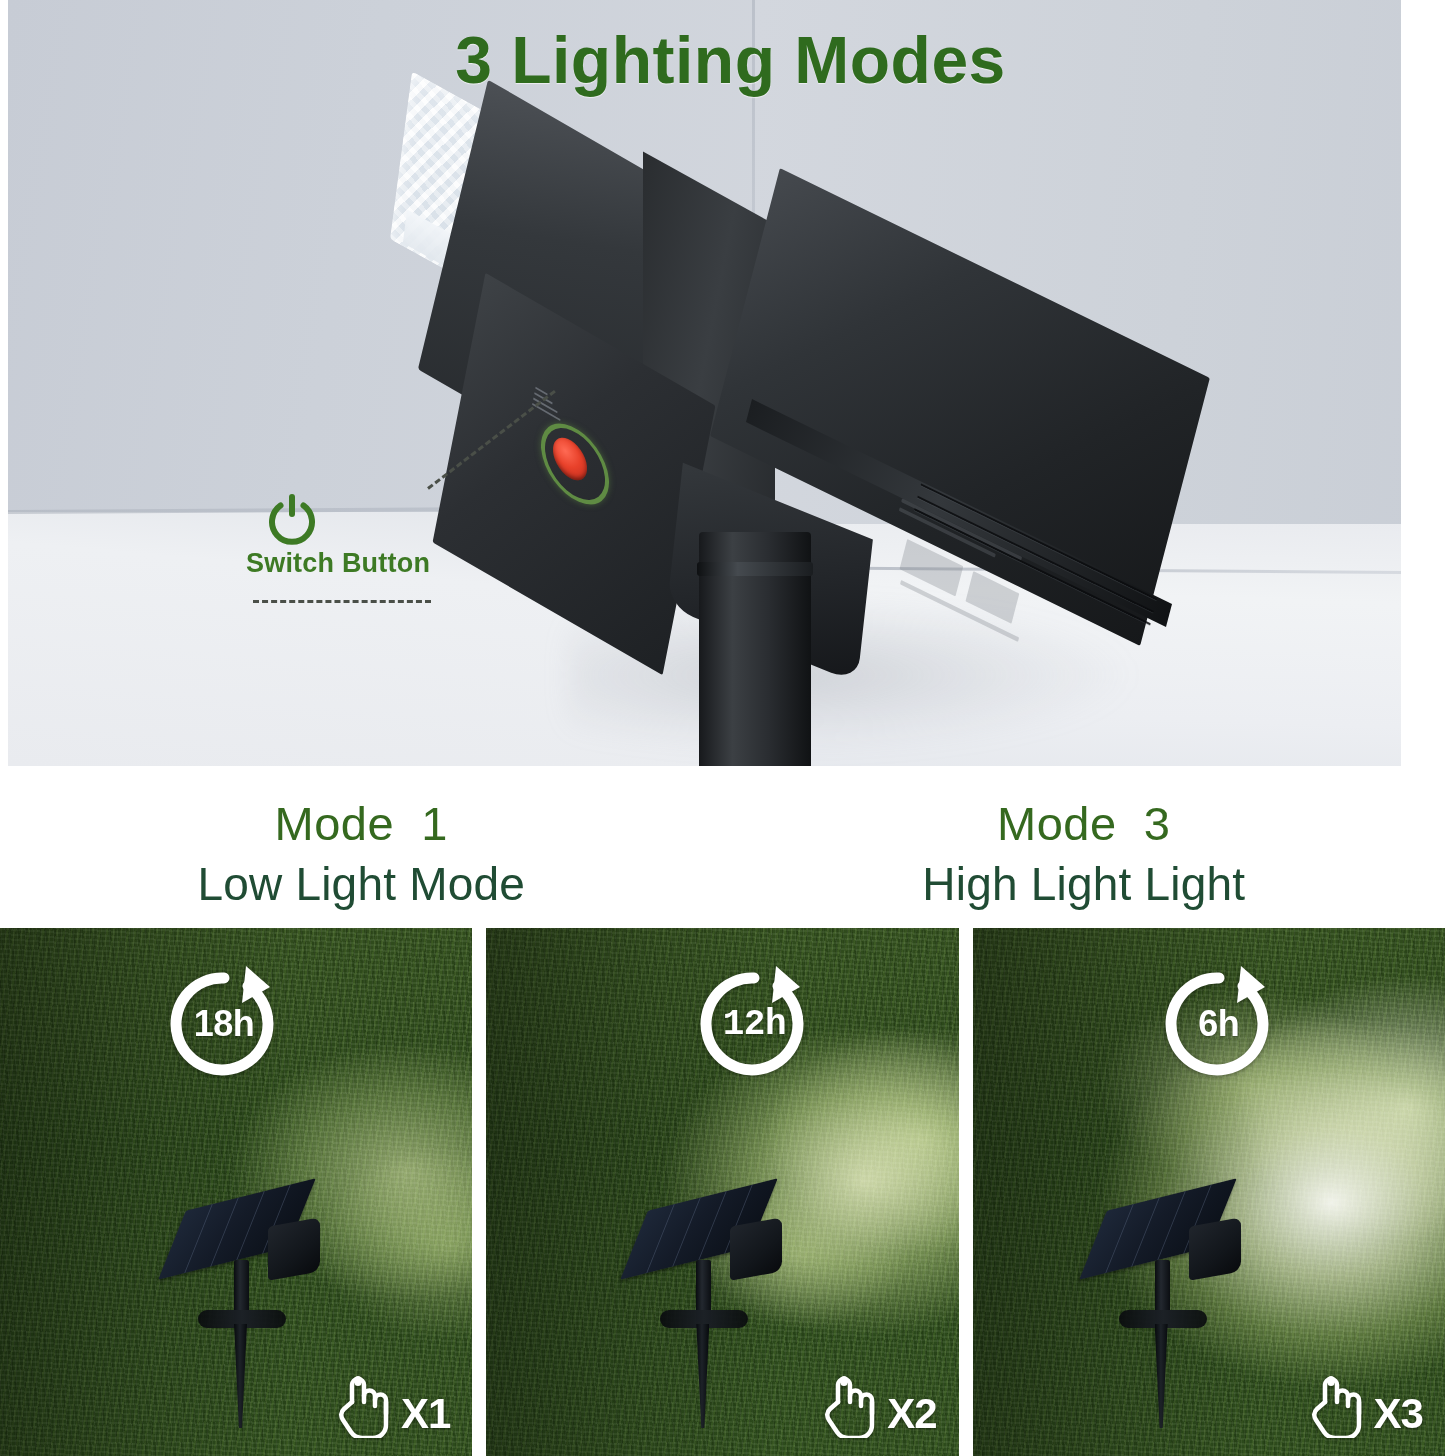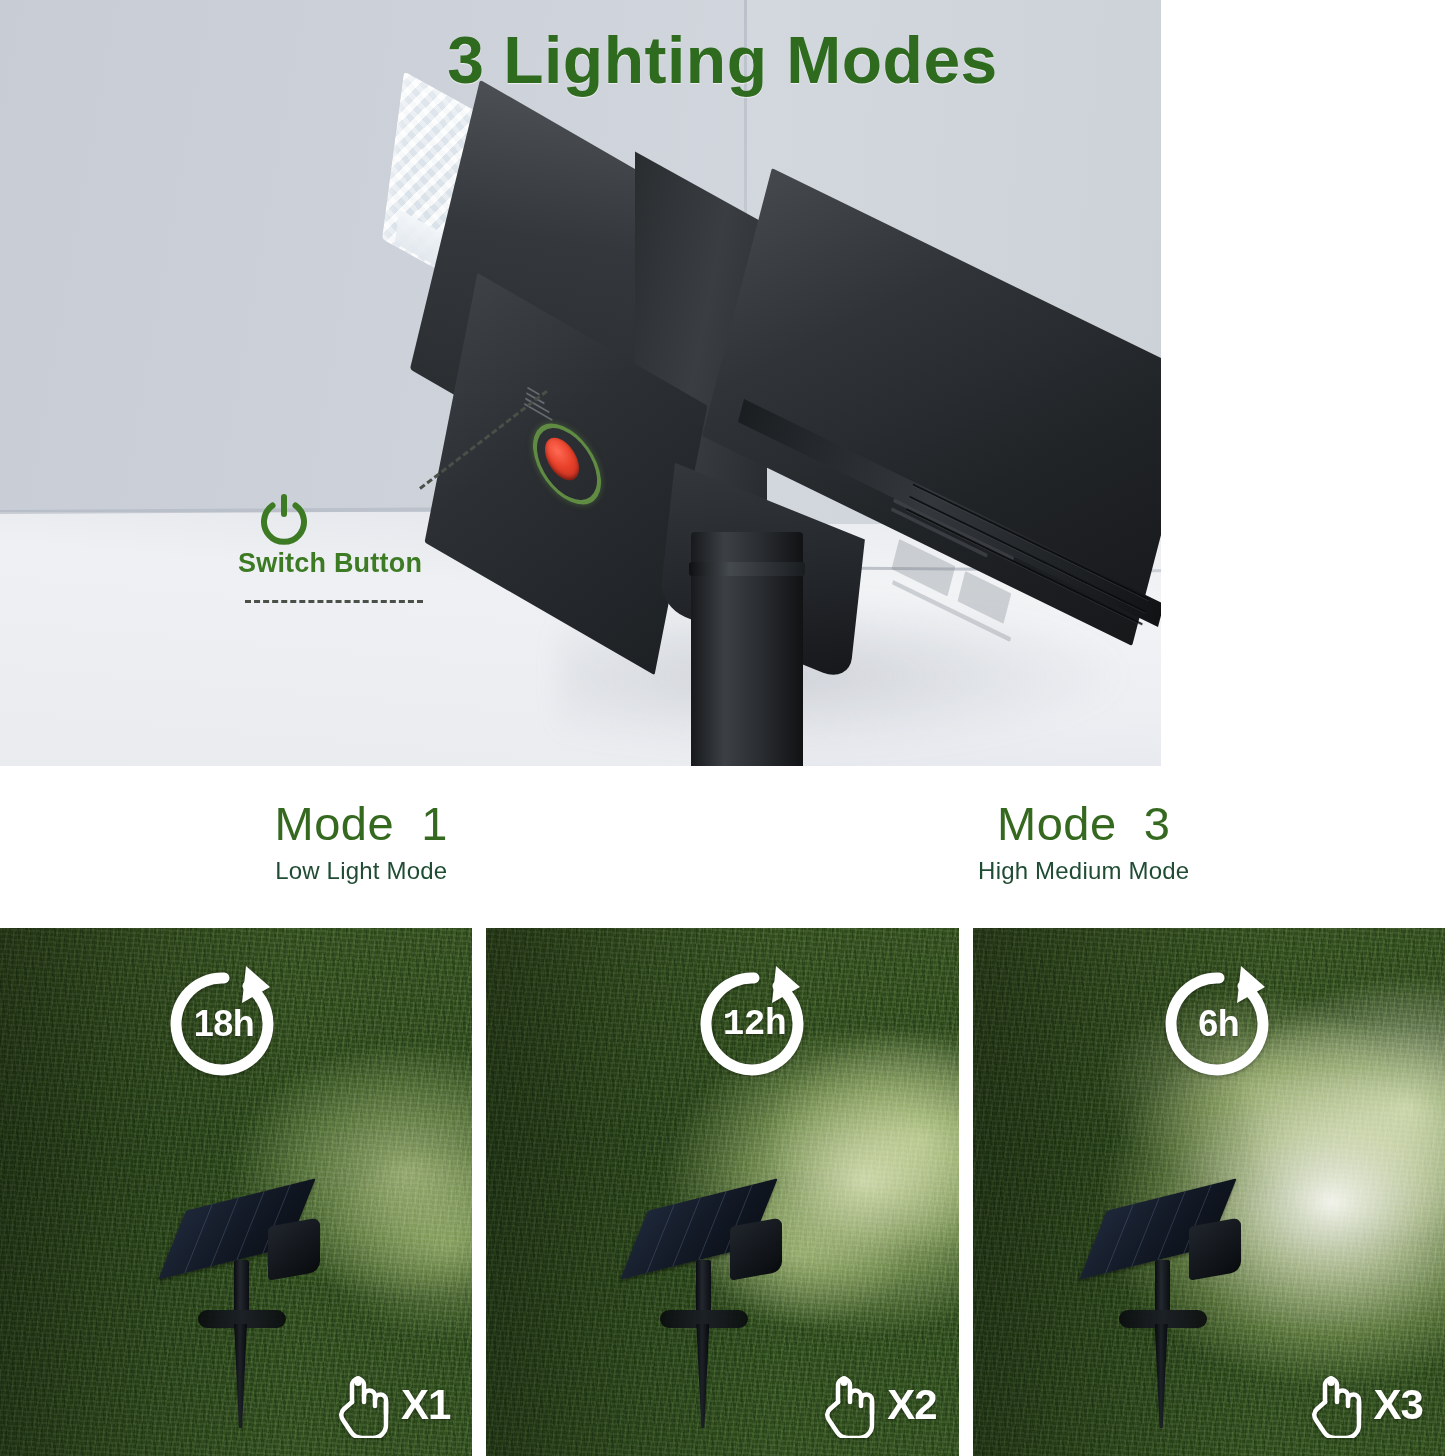--- a/index.html
+++ b/index.html
@@ -11,22 +11,22 @@
     width: 1445px;
     height: 1456px;
     font-family: "Liberation Sans", sans-serif;
     overflow: hidden;
     position: relative;
   }
 
   
   .hero {
     position: absolute;
-    left: 0; top: 0;
-    width: 1161px;
+    left: 8px; top: 0;
+    width: 1393px;
     height: 766px;
     overflow: hidden;
     background: #86efac;
   }
   
   .wall-left {
     position: absolute;
     left: 0; top: 0;
     width: 746px;
     height: 534px;
@@ -327,21 +327,21 @@
   }
   .mode-title {
     font-size: 47px;
     font-weight: normal;
     color: #35691f;
     white-space: pre;
     letter-spacing: 0.5px;
   }
   .mode-sub {
     margin-top: 6px;
-    font-size: 24px;
+    font-size: 46px;
     color: #204c34;
     letter-spacing: .2px;
   }
 
   
   .panels {
     position: absolute;
     left: 0; top: 928px;
     width: 1445px; height: 528px;
     display: flex;
@@ -417,21 +417,21 @@
     font-weight: bold;
     text-shadow: 0 1px 2px rgba(0,0,0,.35);
     letter-spacing: -0.5px;
   }
 
   
   .tap {
     position: absolute;
     right: 22px; bottom: 18px;
     display: flex;
-    align-items: center;
+    align-items: flex-end;
     gap: 10px;
   }
   .tap svg { display: block; filter: drop-shadow(0 1px 2px rgba(0,0,0,.4)); }
   .tap-count {
     color: #ffffff;
     font-size: 42px;
     font-weight: bold;
     text-shadow: 0 1px 3px rgba(0,0,0,.45);
     letter-spacing: -1px;
   }
@@ -553,21 +553,21 @@
   </div>
 </div>
 
 <div class="modes-head">
   <div class="mode-head-col">
     <div class="mode-title">Mode  1</div>
     <div class="mode-sub">Low Light Mode</div>
   </div>
   <div class="mode-head-col">
     <div class="mode-title">Mode  3</div>
-    <div class="mode-sub">High Medium Mode</div>
+    <div class="mode-sub">High Light Light</div>
   </div>
 </div>
 
 <div class="panels">
 
   <div class="gpanel">
     <div class="grass"></div>
     <div class="beam beam-1"></div>
     <div class="panel-dark"></div>
 

